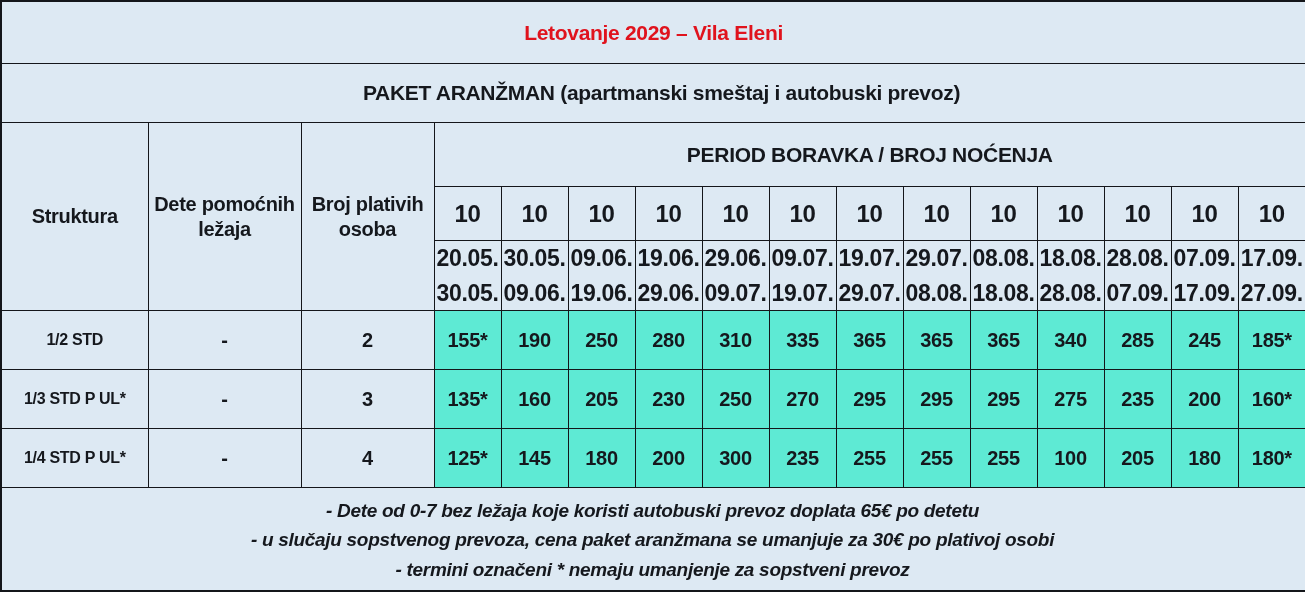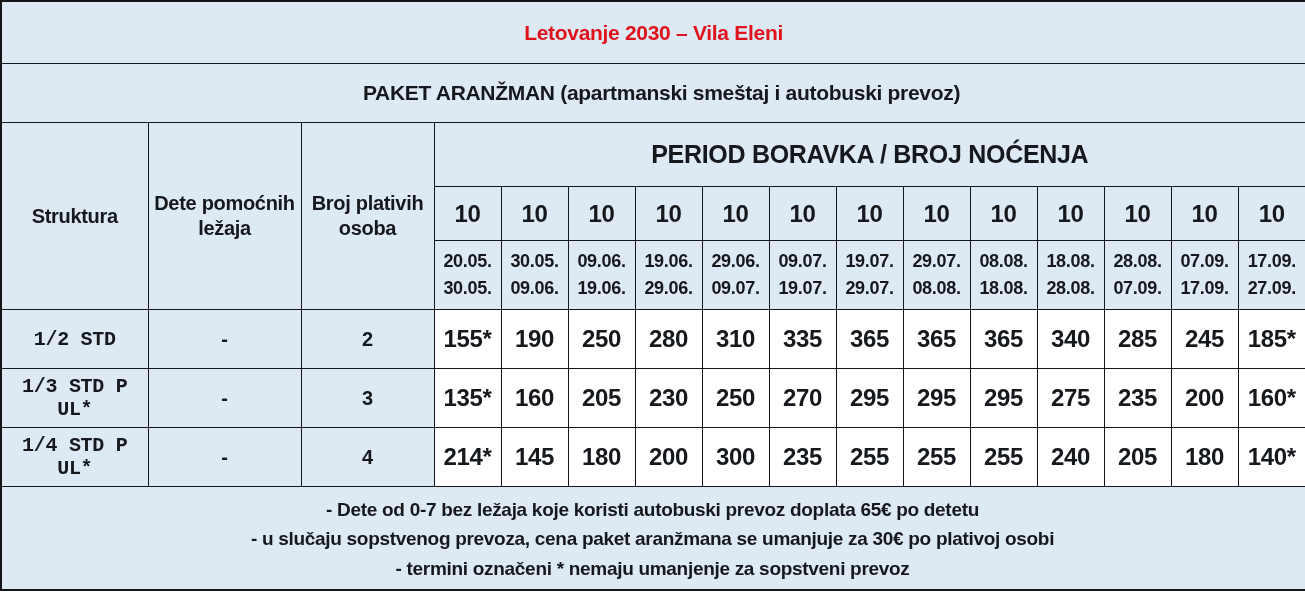--- a/index.html
+++ b/index.html
@@ -27,32 +27,33 @@
   }
   .row-title td{height:61px;}
   .row-subtitle td{height:58px;}
   .row-period td{height:63px;}
   .row-nights td{height:53px;}
   .row-dates td{height:68px;}
   .row-data td{height:58px;}
   .title-text{color:#e0131d;font-size:21px;}
   .subtitle-text{font-size:21px;margin-left:16px;}
   .head-cell{font-size:20px;line-height:1.25;padding:0 6px;}
-  .period-cell{font-size:25px;}
+  .period-cell{font-size:21px;}
   .nights-cell{font-size:24px;}
-  .date-cell{font-size:18px;line-height:1.5;letter-spacing:-0.6px;}
+  .date-cell{font-size:23px;line-height:1.5;letter-spacing:-0.6px;}
   .date-cell span{display:block;}
-  .struct-cell{font-size:20px;font-family:Liberation Mono, monospace;}
+  .struct-cell{font-size:16px;}
   .num-cell{font-size:20px;}
-  .price-cell{background:#ffffff;font-size:24px;}
+  .price-cell{background:#5eead4;font-size:20px;}
   .notes-cell{
     text-align:center;
     vertical-align:top !important;
     padding:8px 10px 6px 8px !important;
     height:80px;
+    font-style:italic;
   }
   .note-line{font-size:19px;line-height:1.55;letter-spacing:-0.3px;}
 </style>
 </head>
 <body>
 
 <div class="sheet">
   <table class="price-table">
     <colgroup>
       <col style="width:147px">
@@ -69,21 +70,21 @@
       <col style="width:67px">
         <col style="width:67px">
         <col style="width:67px">
         <col style="width:67px">
       <col style="width:68px">
     </colgroup>
 
     <tbody>
         <tr class="row-title">
       <td colspan="16">
-        <span class="title-text">Letovanje 2030 – Vila Eleni</span>
+        <span class="title-text">Letovanje 2029 – Vila Eleni</span>
       </td>
     </tr>
 
     <tr class="row-subtitle">
       <td colspan="16">
         <span class="subtitle-text">PAKET ARANŽMAN (apartmanski smeštaj i autobuski prevoz)</span>
       </td>
     </tr>
 
     <tr class="row-period">
@@ -199,33 +200,33 @@
       <td class="price-cell">275</td>
       <td class="price-cell">235</td>
       <td class="price-cell">200</td>
       <td class="price-cell">160*</td>
     </tr>
 
     <tr class="row-data">
       <td class="struct-cell">1/4 STD P UL*</td>
       <td class="num-cell">-</td>
       <td class="num-cell">4</td>
-      <td class="price-cell">214*</td>
+      <td class="price-cell">125*</td>
       <td class="price-cell">145</td>
       <td class="price-cell">180</td>
       <td class="price-cell">200</td>
       <td class="price-cell">300</td>
       <td class="price-cell">235</td>
       <td class="price-cell">255</td>
       <td class="price-cell">255</td>
       <td class="price-cell">255</td>
-      <td class="price-cell">240</td>
+      <td class="price-cell">100</td>
       <td class="price-cell">205</td>
       <td class="price-cell">180</td>
-      <td class="price-cell">140*</td>
+      <td class="price-cell">180*</td>
     </tr>
 
     <tr>
       <td colspan="16" class="notes-cell">
         <div class="note-line">- Dete od 0-7 bez ležaja koje koristi autobuski prevoz doplata 65€ po detetu</div>
         <div class="note-line">- u slučaju sopstvenog prevoza, cena paket aranžmana se umanjuje za 30€ po plativoj osobi</div>
         <div class="note-line">- termini označeni * nemaju umanjenje za sopstveni prevoz</div>
       </td>
     </tr>
   </tbody>

